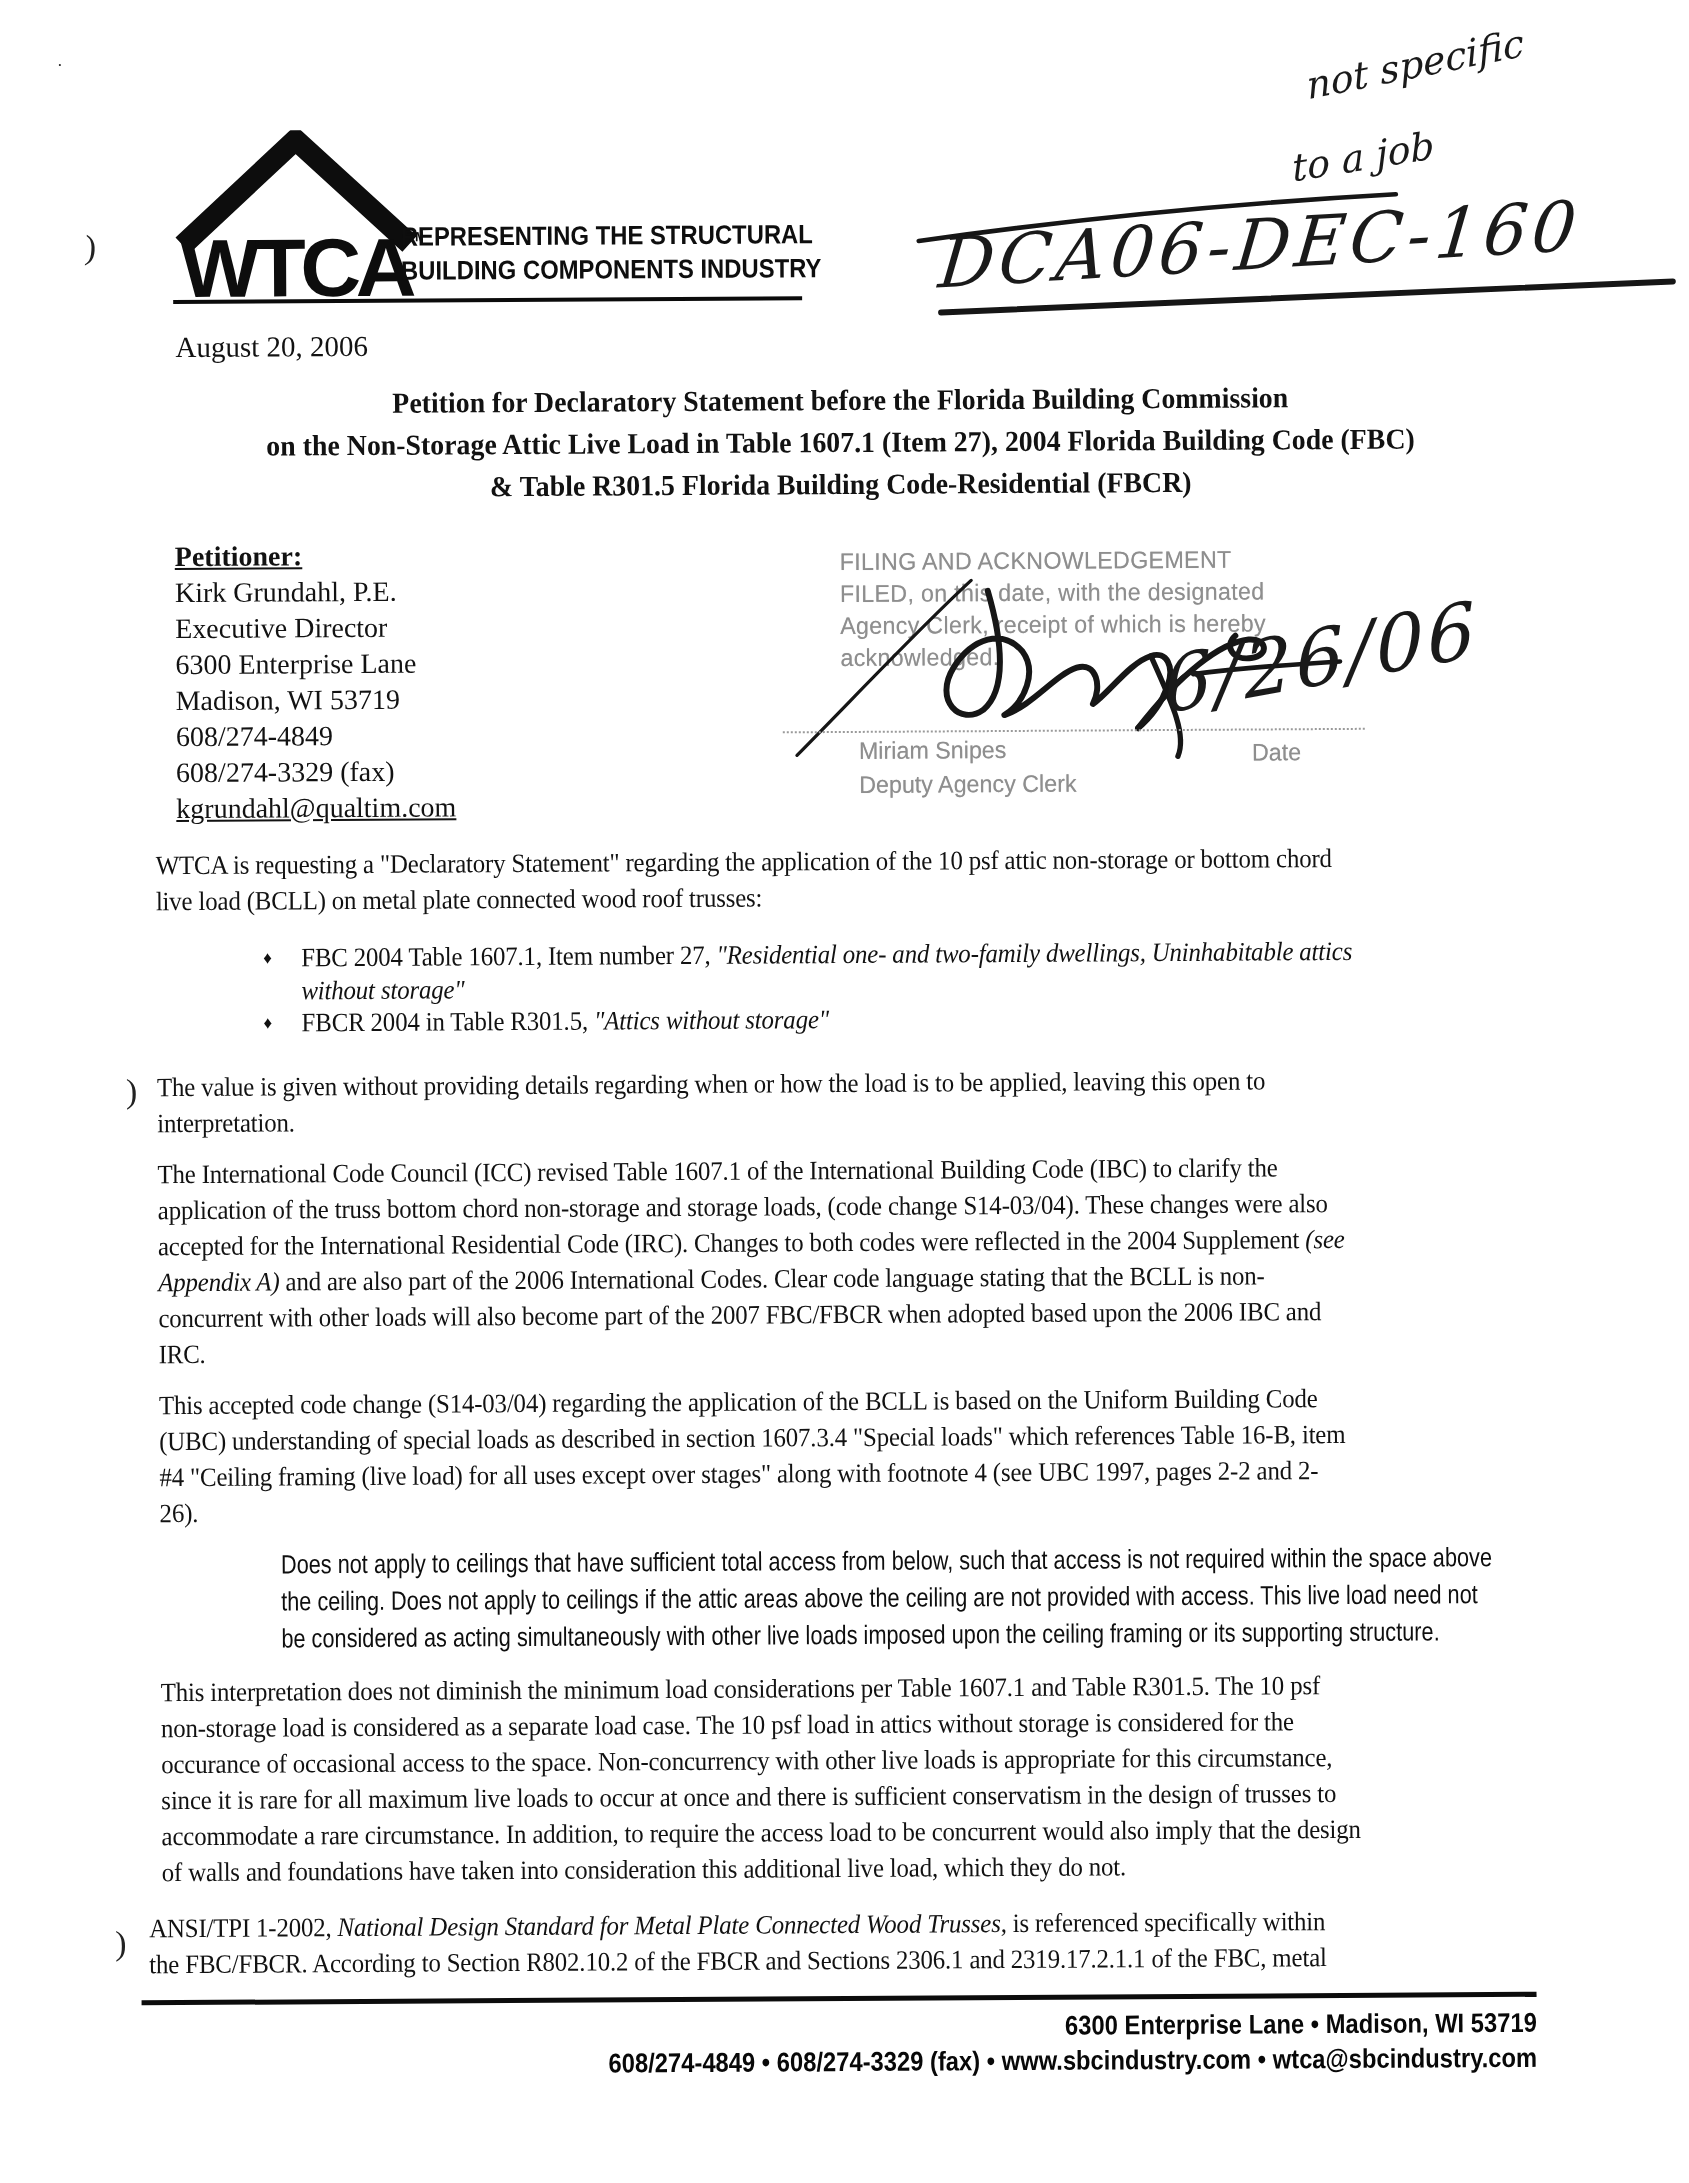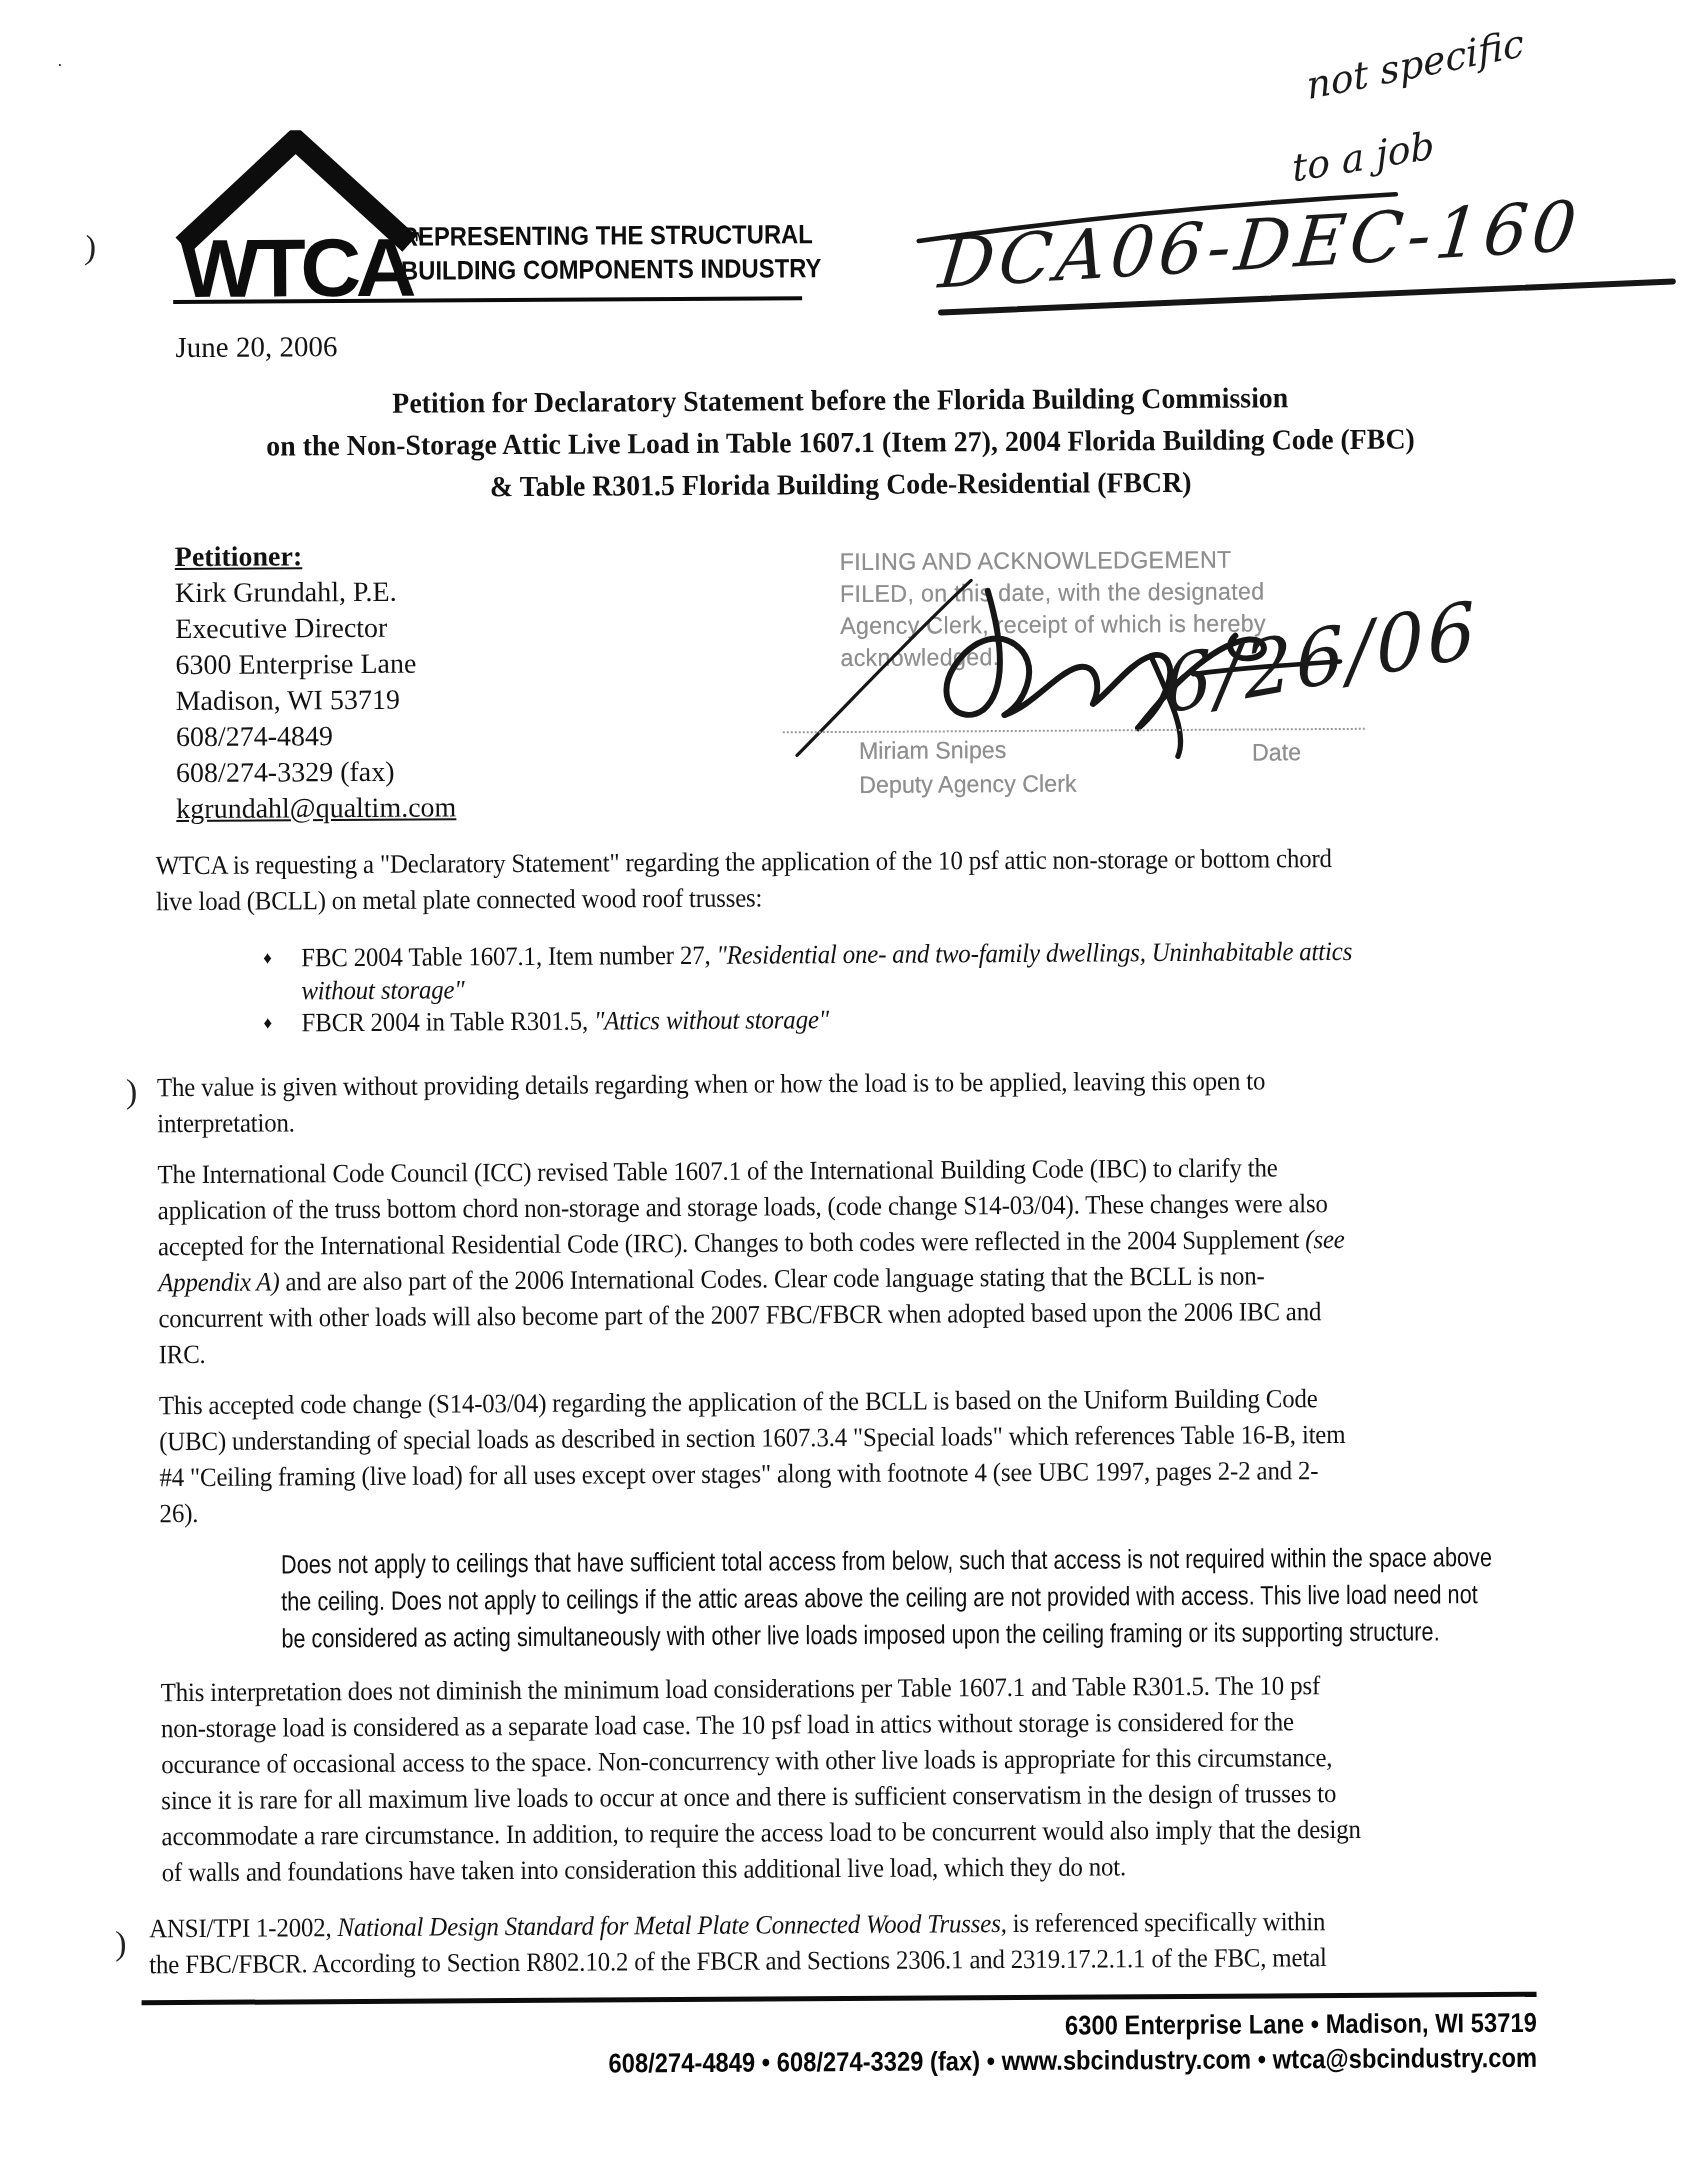--- a/index.html
+++ b/index.html
@@ -71,21 +71,21 @@
     <div class="abs header-rule" style="left:178px;top:296px;width:629px;"></div>
 
     <div class="abs hand note" style="left:1311px;top:46px;transform:rotate(-11deg) skewX(-6deg);">not specific</div>
     <div class="abs hand note" style="left:1297px;top:138px;transform:rotate(-9deg) skewX(-6deg);">to a job</div>
     <div class="abs hand case-num" style="left:944px;top:207px;transform:rotate(-3deg) skewX(-9deg);">DCA06-DEC-160</div>
     <svg class="abs" style="left:914px;top:187px;" width="779" height="136" viewBox="0 0 1175 205">
       <path d="M15,82 Q370,34 735,16" fill="none" stroke="#161616" stroke-width="7" stroke-linecap="round"></path>
       <path d="M48,190 L1152,150" fill="none" stroke="#161616" stroke-width="9" stroke-linecap="round"></path>
     </svg>
 
-    <div class="abs date-line" style="left:180px;top:327px;">June 20, 2006</div>
+    <div class="abs date-line" style="left:180px;top:327px;">August 20, 2006</div>
     <div class="abs title-wrap" style="left:162px;top:379px;width:1365px;">
       <div class="title-line">Petition for Declaratory Statement before the Florida Building Commission</div>
       <div class="title-line">on the Non-Storage Attic Live Load in Table 1607.1 (Item 27), 2004 Florida Building Code (FBC)</div>
       <div class="title-line">&amp; Table R301.5 Florida Building Code-Residential (FBCR)</div>
     </div>
 
     <div class="abs" style="left:178px;top:535px;">
       <div class="pet-line b u">Petitioner:</div>
       <div class="pet-line">Kirk Grundahl, P.E.</div>
       <div class="pet-line">Executive Director</div>

